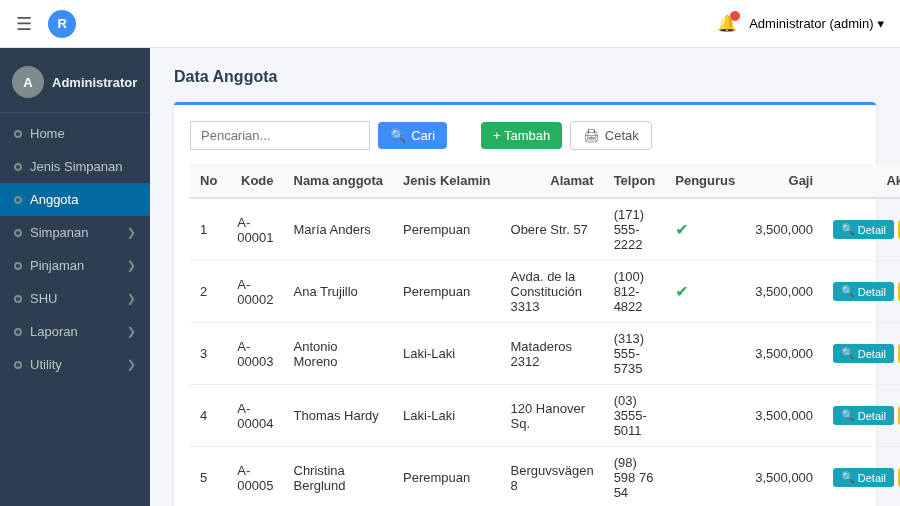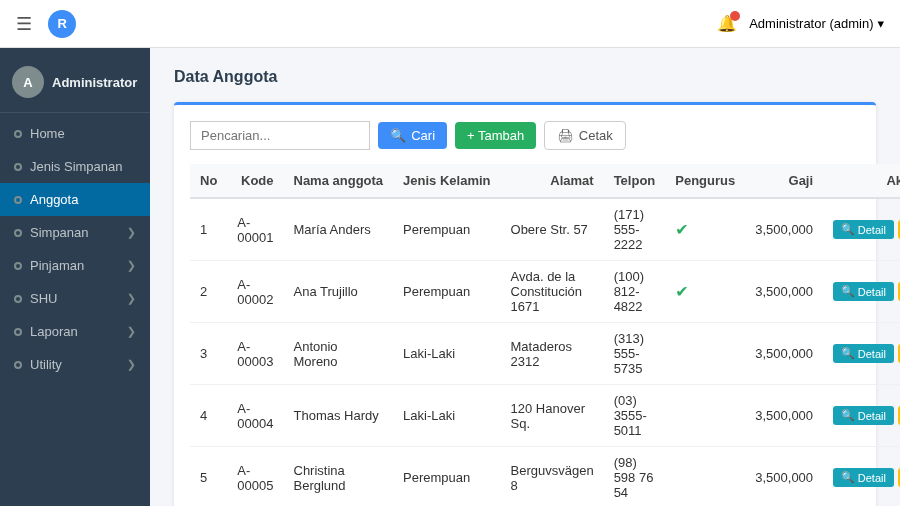--- a/index.html
+++ b/index.html
@@ -91,21 +91,21 @@
     .search-input {
       padding: 6px 10px;
       border: 1px solid #ccc;
       border-radius: 0;
       font-size: 13px;
       width: 180px;
       color: #999;
     }
     .btn { padding: 6px 12px; border: none; border-radius: 4px; cursor: pointer; font-size: 13px; font-weight: 500; display: inline-flex; align-items: center; gap: 5px; }
     .btn-primary { background: #3d8ef8; color: #fff; }
-    .btn-success { background: #27ae60; color: #fff; }
+    .btn-success { background: #27ae60; color: #fff; margin-left: 26px; }
     .btn-default { background: #fff; color: #555; border: 1px solid #ccc; }
 
     
     table { width: 100%; border-collapse: collapse; font-size: 13px; }
     thead tr { background: #f8f9fa; }
     th { padding: 9px 10px; text-align: right; font-weight: 600; color: #444; border-bottom: 2px solid #dee2e6; white-space: nowrap; }
     td { padding: 8px 10px; border-bottom: 1px solid #f0f0f0; vertical-align: middle; }
 
     .btn-xs { padding: 3px 8px; font-size: 11px; border-radius: 3px; border: none; cursor: pointer; font-weight: 500; display: inline-flex; align-items: center; gap: 3px; }
     .btn-info { background: #17a2b8; color: #fff; }
@@ -255,21 +255,21 @@
         </button>
 
       </div>
     </td>
             </tr>
             <tr>
               <td>2</td>
               <td>A-00002</td>
               <td>Ana Trujillo</td>
               <td>Perempuan</td>
-              <td>Avda. de la Constitución 1671</td>
+              <td>Avda. de la Constitución 3313</td>
               <td>(100) 812-4822</td>
               <td><span class="check-icon">✔</span></td>
               <td>3,500,000</td>
               <td>
       <div class="aksi-group">
         <button class="btn-xs btn-info">
           <span>🔍</span>
           <span>Detail</span>
         </button>
         <button class="btn-xs btn-warning">

